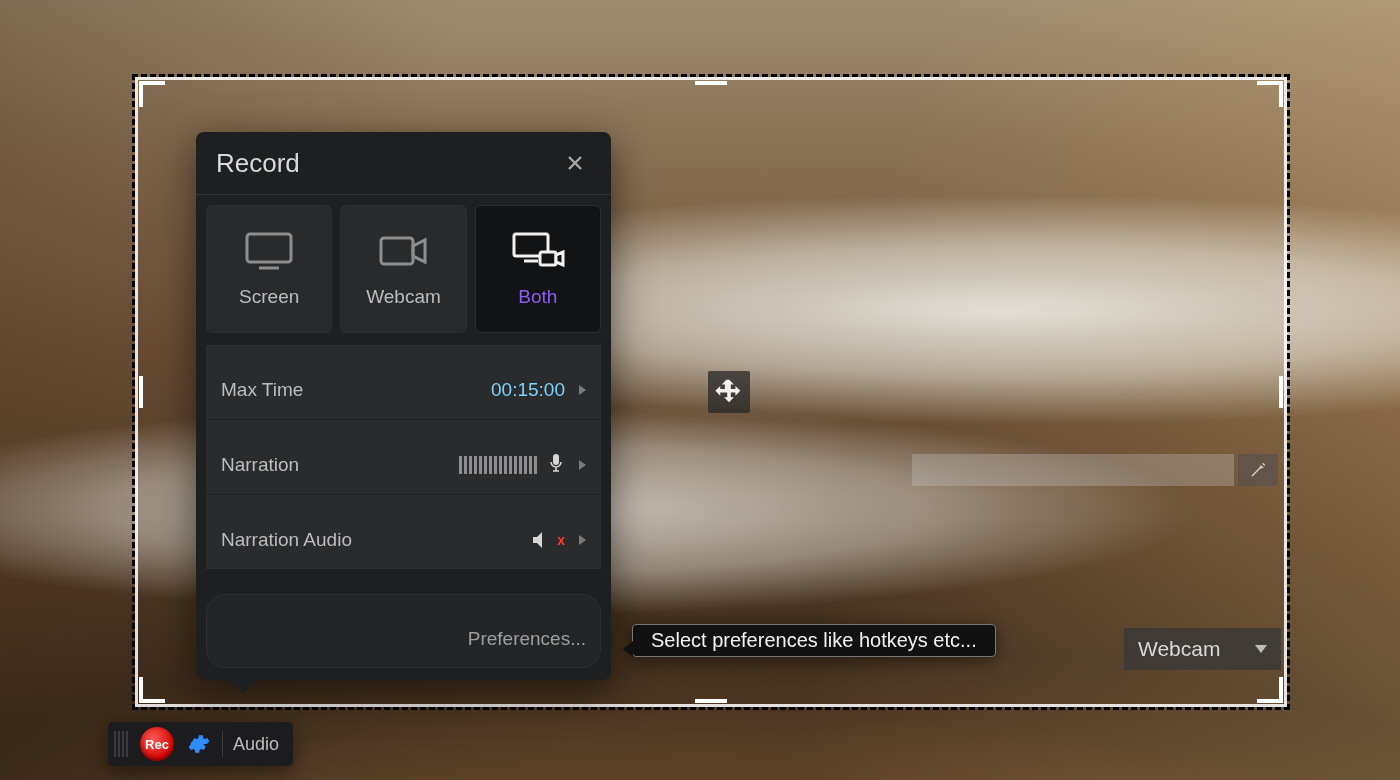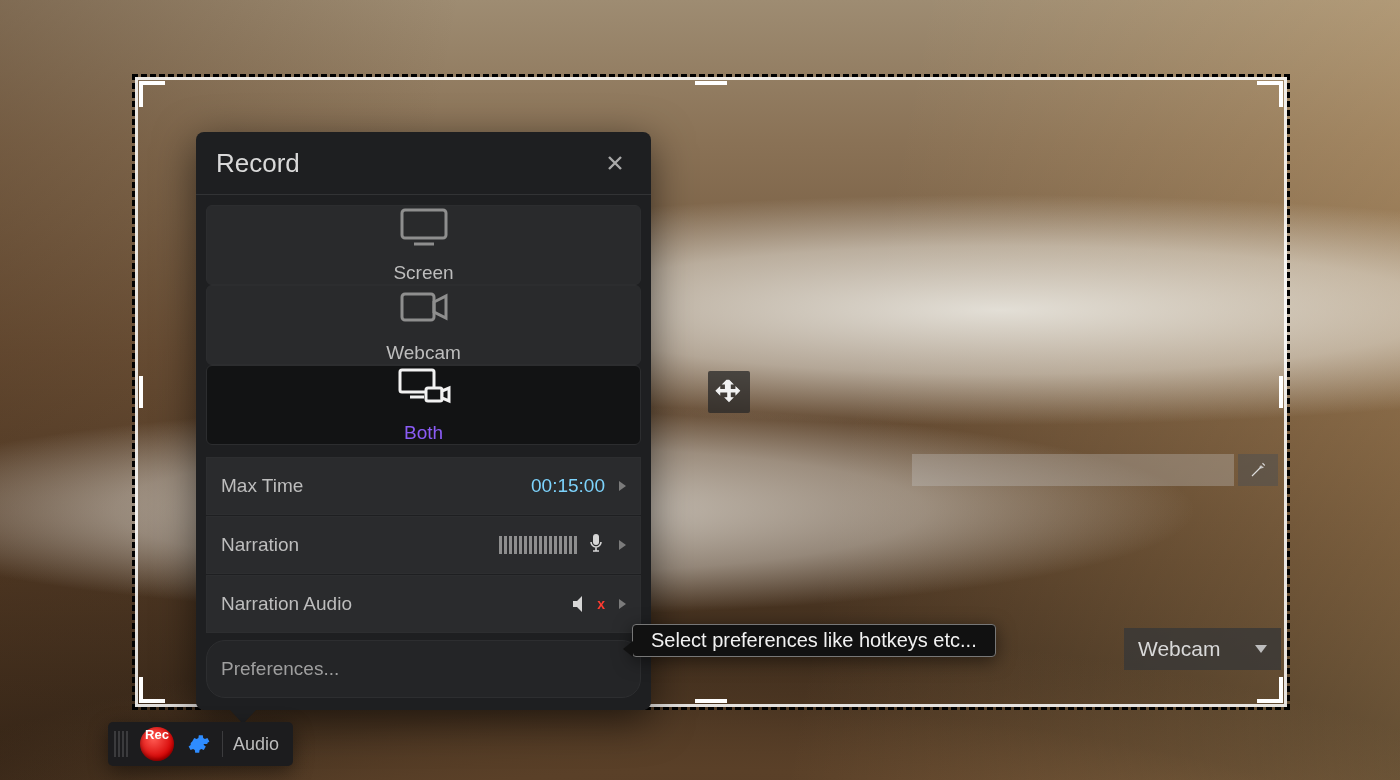--- a/index.html
+++ b/index.html
@@ -45,72 +45,72 @@
   .overlay-wand{position:absolute;left:1238px;top:454px;width:40px;height:32px;
     background:rgba(80,80,80,.55);display:flex;align-items:center;justify-content:center;}
   .overlay-wand svg{width:18px;height:18px;stroke:#ddd;fill:none;stroke-width:1.6;}
   
   .webcam-dd{position:absolute;left:1124px;top:628px;width:157px;height:42px;
     background:rgba(55,55,55,.78);display:flex;align-items:center;
     padding:0 14px;box-sizing:border-box;font-size:21px;color:#d9d9d9;cursor:pointer;}
   .webcam-dd .chev{margin-left:auto;width:0;height:0;border-left:6px solid transparent;
     border-right:6px solid transparent;border-top:8px solid #bdbdbd;}
   
-  .panel{position:absolute;left:196px;top:132px;width:455px;background:#1e1f21;
+  .panel{position:absolute;left:196px;top:132px;width:415px;background:#1e1f21;
     border-radius:8px;box-shadow:0 10px 40px rgba(0,0,0,.55);color:#bcbcbc;
     overflow:visible;}
   .panel .hdr{display:flex;align-items:center;height:62px;padding:0 20px;
     border-bottom:1px solid #323335;}
   .panel .hdr-title{font-size:26px;color:#d9d9d9;font-weight:400;}
   .panel .hdr-close{margin-left:auto;width:32px;height:32px;display:flex;align-items:center;
     justify-content:center;cursor:pointer;}
   .panel .hdr-close svg{width:18px;height:18px;stroke:#a9a9a9;stroke-width:2.4;fill:none;}
   
-  .modes{display:flex;gap:0;padding:10px 10px 12px;flex-direction:column;}
+  .modes{display:flex;gap:8px;padding:10px 10px 12px;}
   .mode{flex:1;background:#292a2c;border-radius:6px;height:126px;display:flex;
     flex-direction:column;align-items:center;justify-content:center;gap:14px;
     cursor:pointer;border:1px solid #2c2d2f;}
   .mode.active{background:#121314;}
   .mode .lbl{font-size:19px;color:#bdbdbd;}
   .mode.active .lbl{color:#8b5cf6;}
   .mode svg{width:56px;height:42px;}
   
   .rows{padding:0 10px 12px;display:flex;flex-direction:column;gap:1px;}
-  .row{background:#2a2b2d;height:56px;display:flex;align-items:center;padding:0 14px 0 14px;
+  .row{background:#2a2b2d;height:56px;display:flex;align-items:center;padding:16px 14px 0 14px;
     font-size:19px;color:#bdbdbd;border:1px solid #2d2e30;cursor:pointer;}
   .row .val{margin-left:auto;color:#7dd3fc;}
   .row .arrow{margin-left:14px;width:0;height:0;border-top:5px solid transparent;
     border-bottom:5px solid transparent;border-left:7px solid #7b7b7b;}
   .meter{display:flex;gap:2px;margin-left:auto;}
   .meter i{display:block;width:3px;height:18px;background:#8e8e8e;}
   .mic-ic{margin-left:10px;}
   .spk-ic{margin-left:auto;display:flex;align-items:center;}
   .spk-ic .x{color:#ff3b30;font-size:14px;margin-left:4px;font-weight:700;}
-  .prefs{justify-content:flex-start;color:#9f9f9f;background:#242527;height:56px;margin-top:6px;border-radius:19px;}
+  .prefs{justify-content:flex-end;color:#9f9f9f;background:#242527;height:56px;margin-top:24px;border-radius:19px;}
   
   .panel::after{content:"";position:absolute;left:34px;bottom:-14px;width:0;height:0;
     border-left:13px solid transparent;border-right:13px solid transparent;
     border-top:14px solid #1e1f21;}
   
   .tooltip{position:absolute;left:632px;top:624px;background:#111;color:#f2f2f2;
     font-size:20px;padding:4px 18px;border:1px solid #777;border-radius:4px;
     box-shadow:0 4px 18px rgba(0,0,0,.5);white-space:nowrap;}
   .tooltip::before{content:"";position:absolute;left:-10px;top:16px;border-top:8px solid transparent;
     border-bottom:8px solid transparent;border-right:10px solid #111;}
   .tooltip::after{content:"";position:absolute;left:-11px;top:15px;border-top:9px solid transparent;
     border-bottom:9px solid transparent;border-right:11px solid #777;z-index:-1;}
   
   .ctrlbar{position:absolute;left:108px;top:722px;height:44px;background:#1c1c1e;
     border-radius:5px;display:flex;align-items:center;padding:0 10px 0 6px;gap:10px;
     box-shadow:0 6px 20px rgba(0,0,0,.45);}
   .grip{display:flex;gap:2px;margin-right:2px;}
   .grip i{display:block;width:2px;height:26px;background:#3b3b3d;}
   .rec-btn{width:34px;height:34px;border-radius:50%;
     background:radial-gradient(circle at 40% 35%,#ff5a52 0%,#d20000 70%,#8a0000 100%);
-    display:flex;justify-content:center;color:#fff;font-size:13px;
+    display:flex;align-items:center;justify-content:center;color:#fff;font-size:13px;
     font-weight:700;cursor:pointer;box-shadow:inset 0 -2px 4px rgba(0,0,0,.4);}
   .gear{width:28px;height:28px;display:flex;align-items:center;justify-content:center;cursor:pointer;}
   .gear svg{width:24px;height:24px;fill:#2e8cff;}
   .divider{width:1px;height:26px;background:#3c3c3e;}
   .cancel{color:#bdbdbd;font-size:18px;cursor:pointer;padding-right:4px;}
 </style>
 </head>
 <body>
 
 <div class="desktop">

